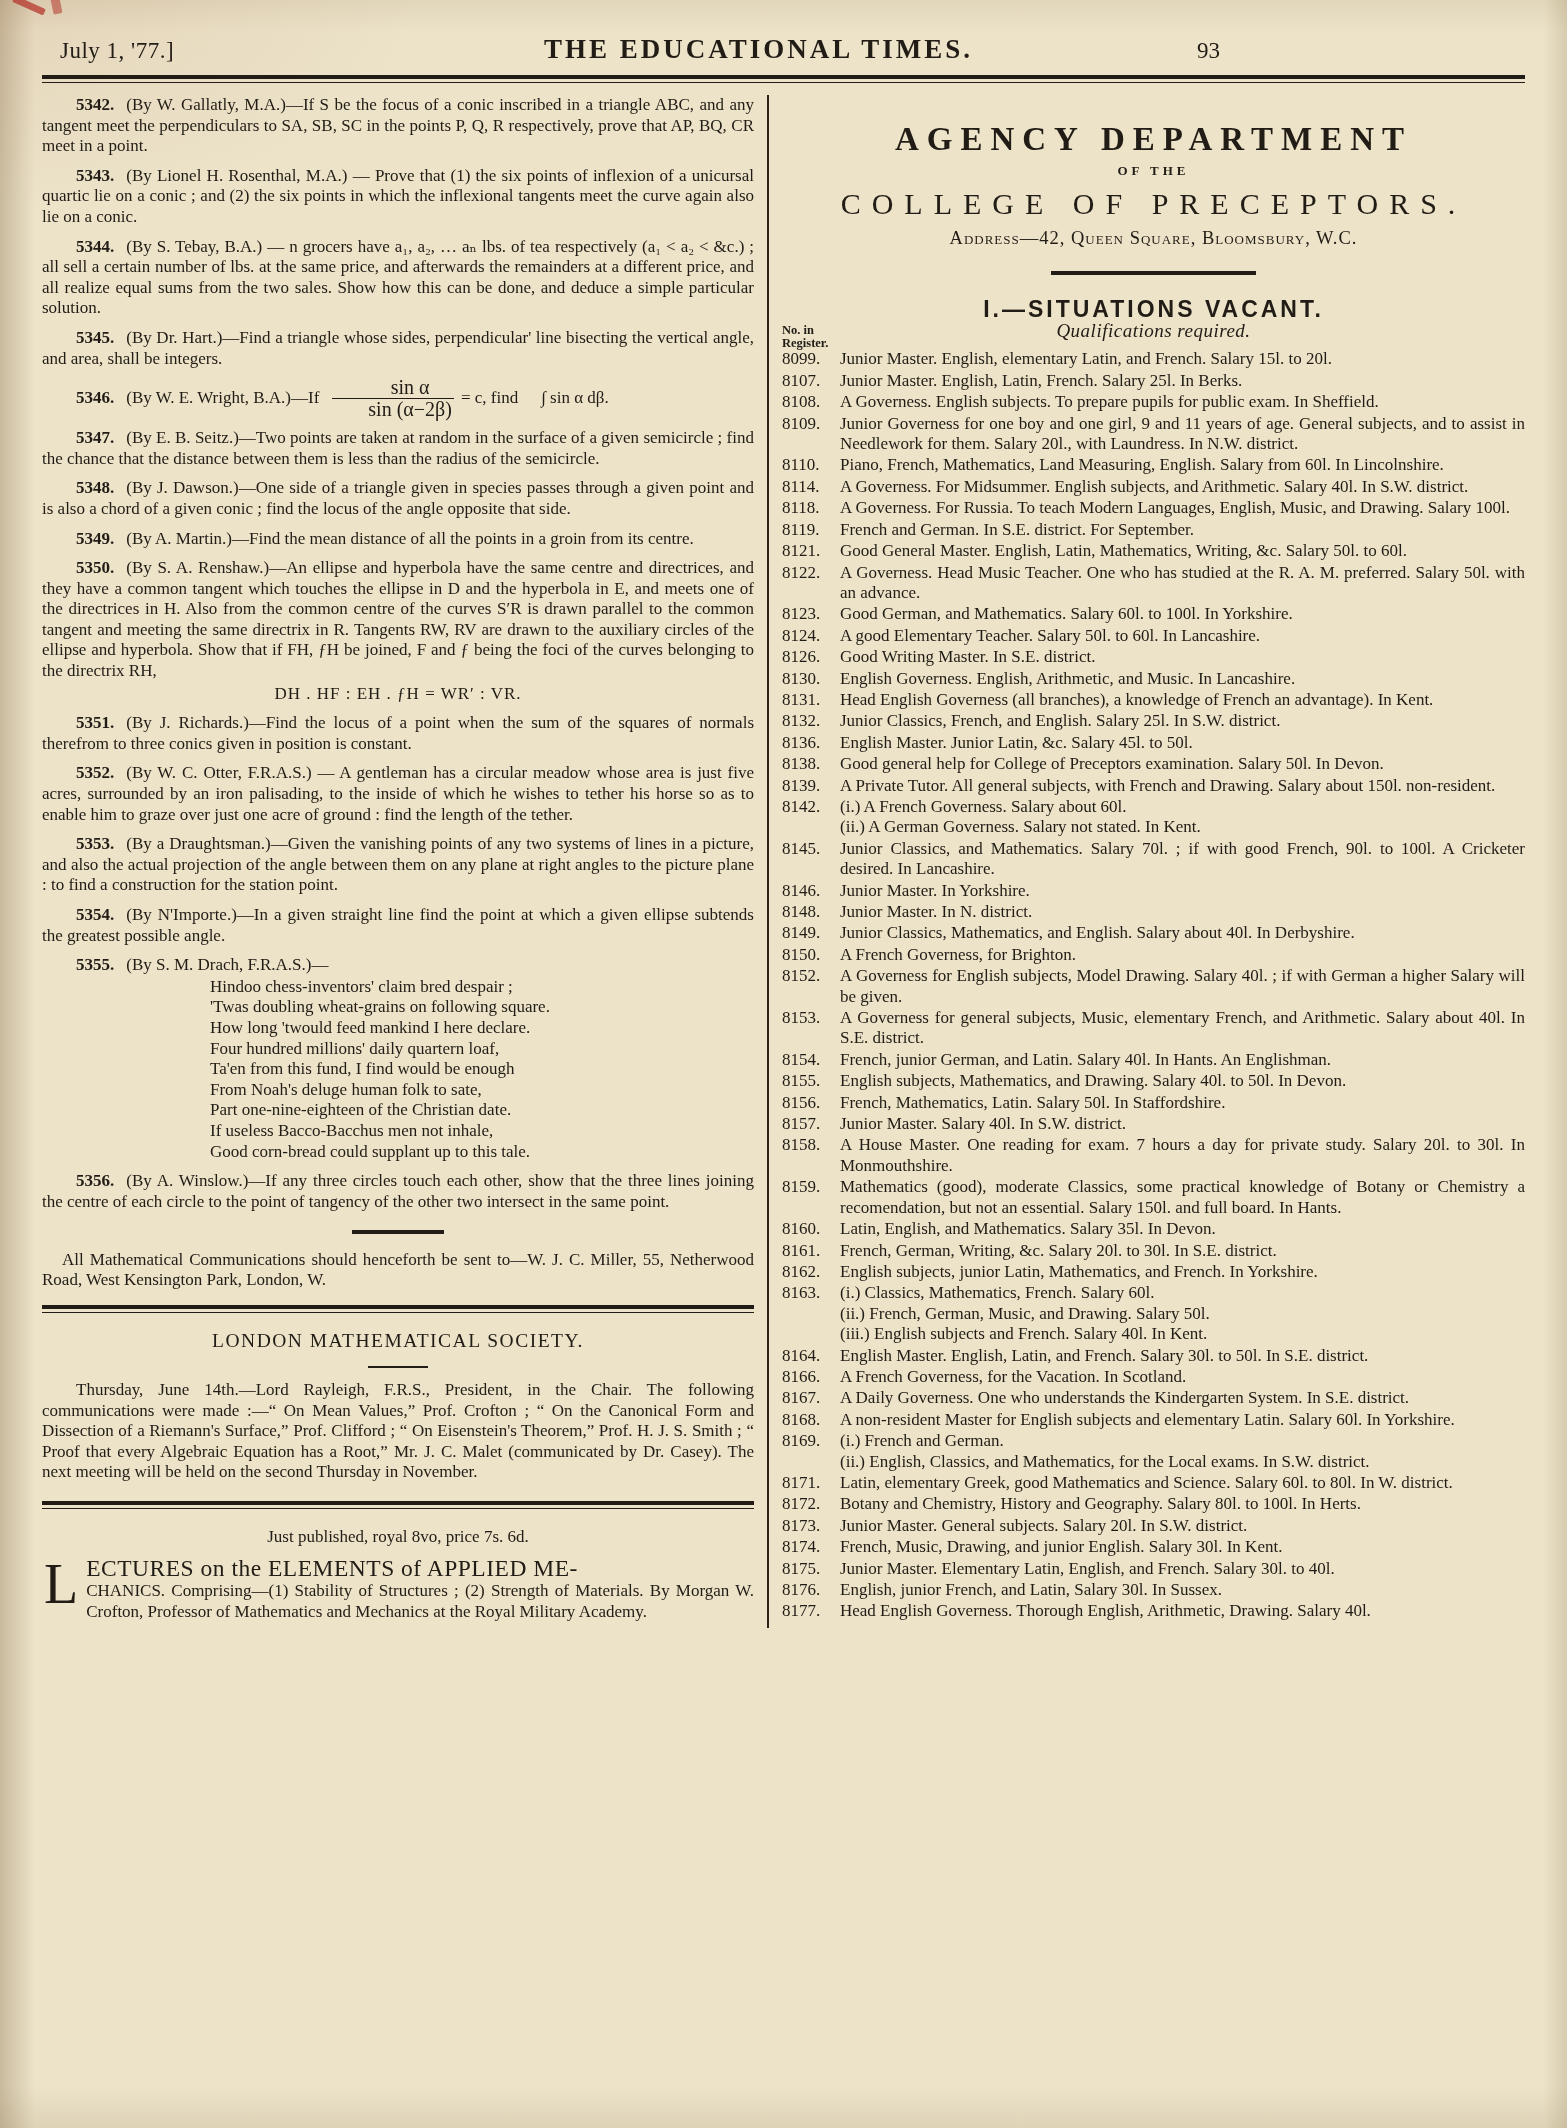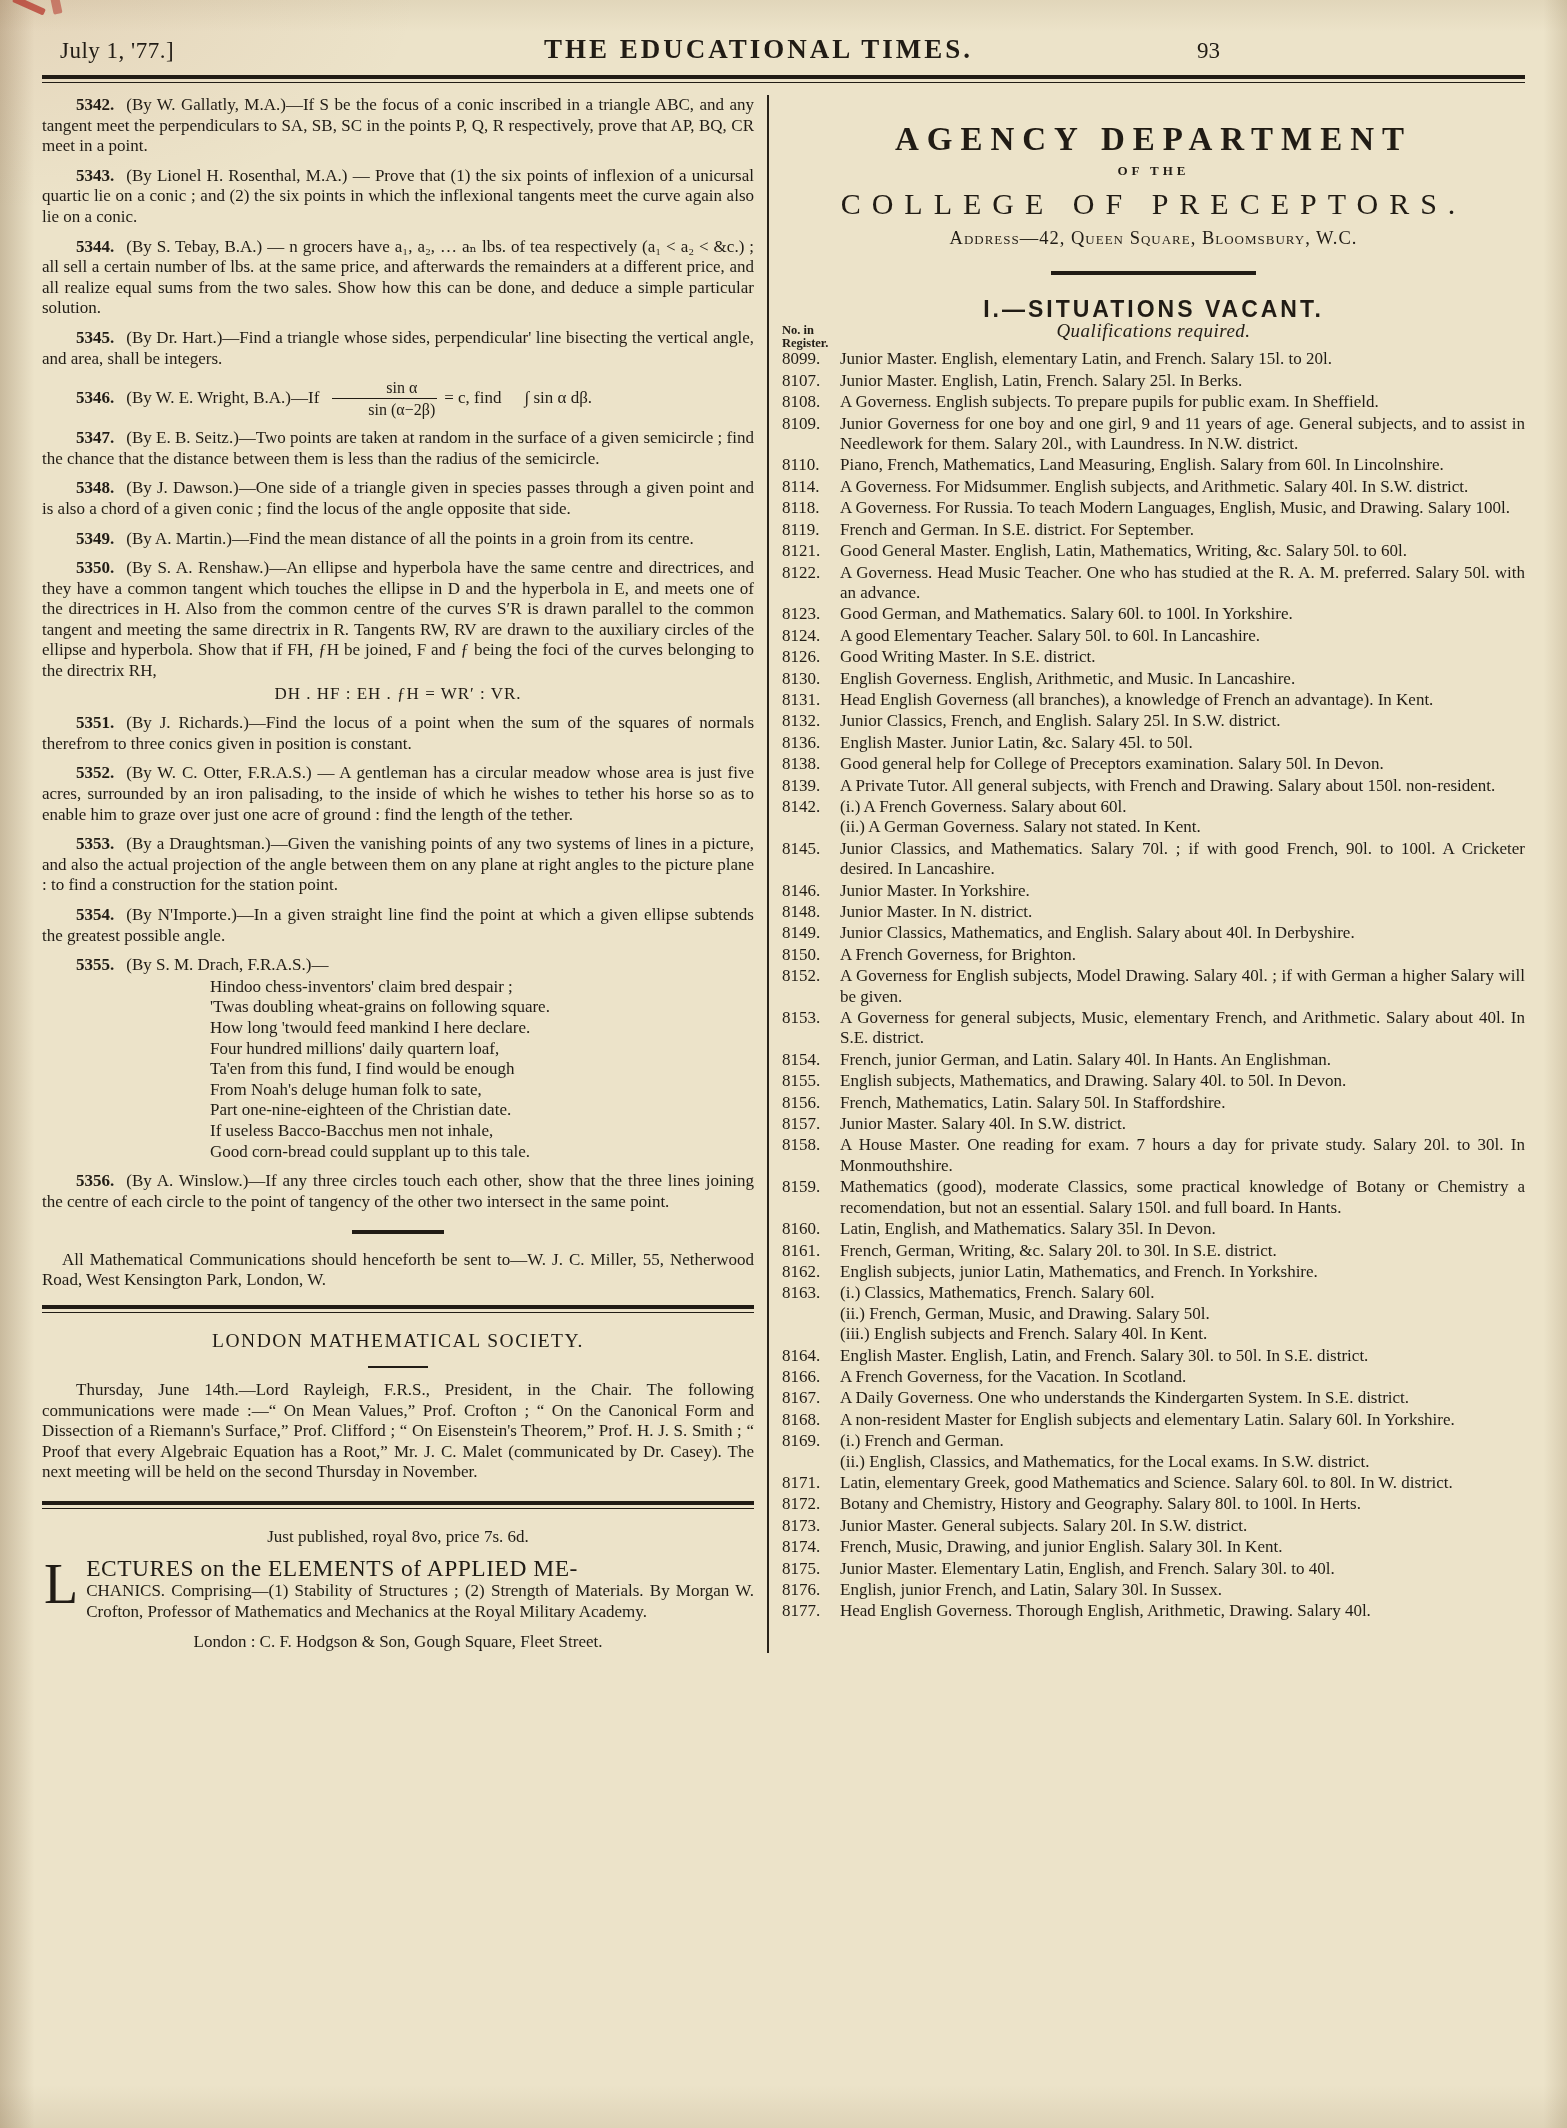--- a/index.html
+++ b/index.html
@@ -38,21 +38,21 @@
   .colR{flex:1;font-size:17px;line-height:20.4px;}
 
   
   .prob{margin:0 0 9px 0;}
   .pbody{display:block;text-indent:34px;margin:0;}
   .pnum{font-weight:bold;padding-right:12px;}
   .ptext{}
   .pformula{text-align:center;text-indent:0;margin:2px 0 2px 0;letter-spacing:1px;}
   .poem{margin:1px 0 1px 168px;white-space:pre-line;text-align:left;line-height:20.6px;}
   .inlinemath{}
-  .frac{display:inline-block;vertical-align:middle;text-align:center;margin:0 7px;line-height:19px;font-size:16px;}
+  .frac{display:inline-block;vertical-align:middle;text-align:center;margin:0 7px;line-height:19px;font-size:20px;}
   .ftop{display:block;border-bottom:1.4px solid #211c15;padding:0 5px 1px;}
   .fbot{display:block;padding:1px 2px 0;}
   .imid{padding-right:6px;}
   .iint{padding-left:4px;margin-left:13px;}
 
   .short-rule{width:92px;height:3.5px;background:#211c15;margin:18px auto 16px;}
   .tiny-rule{width:60px;height:2.5px;background:#211c15;margin:14px auto 12px;}
   .comms{text-indent:20px;margin:0 0 14px 0;}
   .sec-rule{margin:14px 0 18px 0;}
   .lms-title{text-align:center;font-size:19.5px;letter-spacing:1.5px;margin:4px 0 0 0;font-weight:normal;}
@@ -192,21 +192,20 @@
       <div class="dblrule sec-rule"></div>
 
       <h2 class="lms-title">LONDON MATHEMATICAL SOCIETY.</h2>
       <div class="tiny-rule"></div>
       <p class="lms-body">Thursday, June 14th.—Lord Rayleigh, F.R.S., President, in the Chair.  The following communications were made :—“ On Mean Values,” Prof. Crofton ;  “ On the Canonical Form and Dissection of a Riemann's Surface,” Prof. Clifford ;  “ On Eisenstein's Theorem,” Prof. H. J. S. Smith ;  “ Proof that every Algebraic Equation has a Root,” Mr. J. C. Malet (communicated by Dr. Casey).  The next meeting will be held on the second Thursday in November.</p>
 
       <div class="dblrule sec-rule"></div>
 
       <p class="ad-pub">Just published, royal 8vo, price 7s. 6d.</p>
       <p class="lect"><span class="dropcap">L</span><span class="lect-line1">ECTURES on the ELEMENTS of APPLIED ME-</span><br><span class="lect-body">CHANICS.  Comprising—(1) Stability of Structures ; (2) Strength of Materials.  By Morgan W. Crofton, Professor of Mathematics and Mechanics at the Royal Military Academy.</span></p>
-      <p class="ad-publisher">London :  C. F. Hodgson &amp; Son, Gough Square, Fleet Street.</p>
 
     </div>
 
     <div class="vrule"></div>
 
     <div class="colR">
 
       <h1 class="agency">AGENCY DEPARTMENT</h1>
       <div class="ofthe">OF THE</div>
       <h1 class="college">COLLEGE OF PRECEPTORS.</h1>

